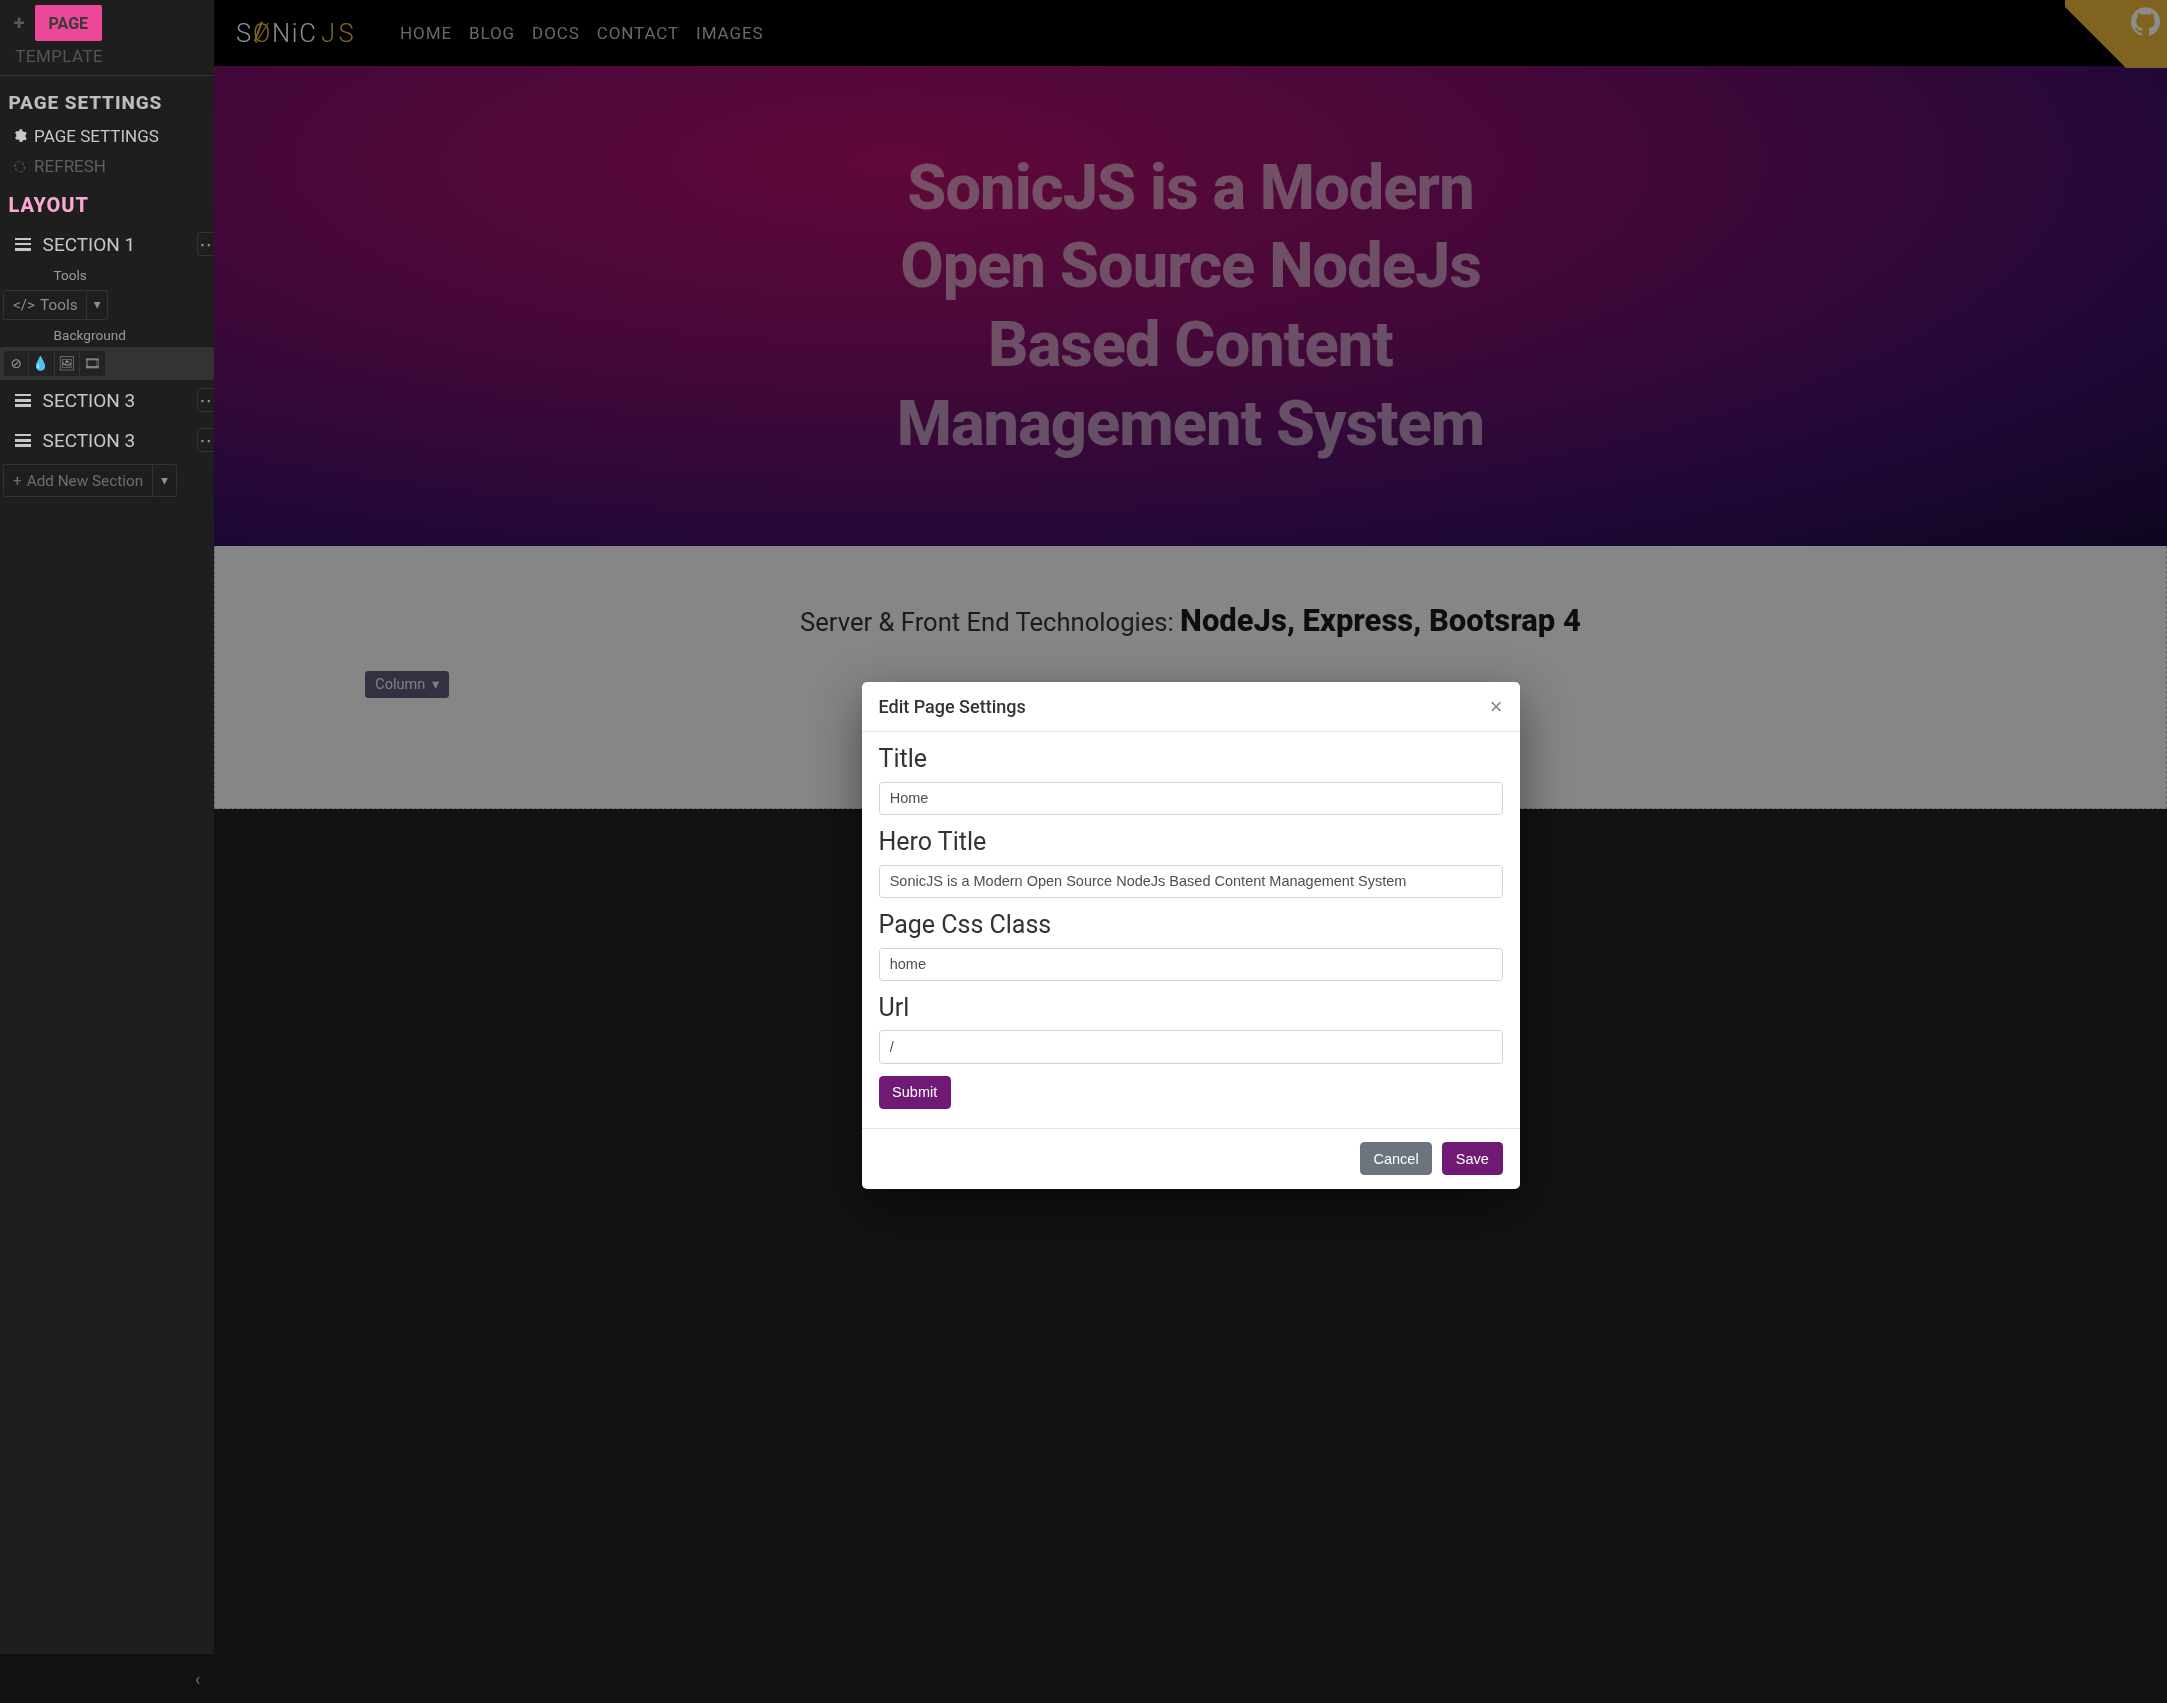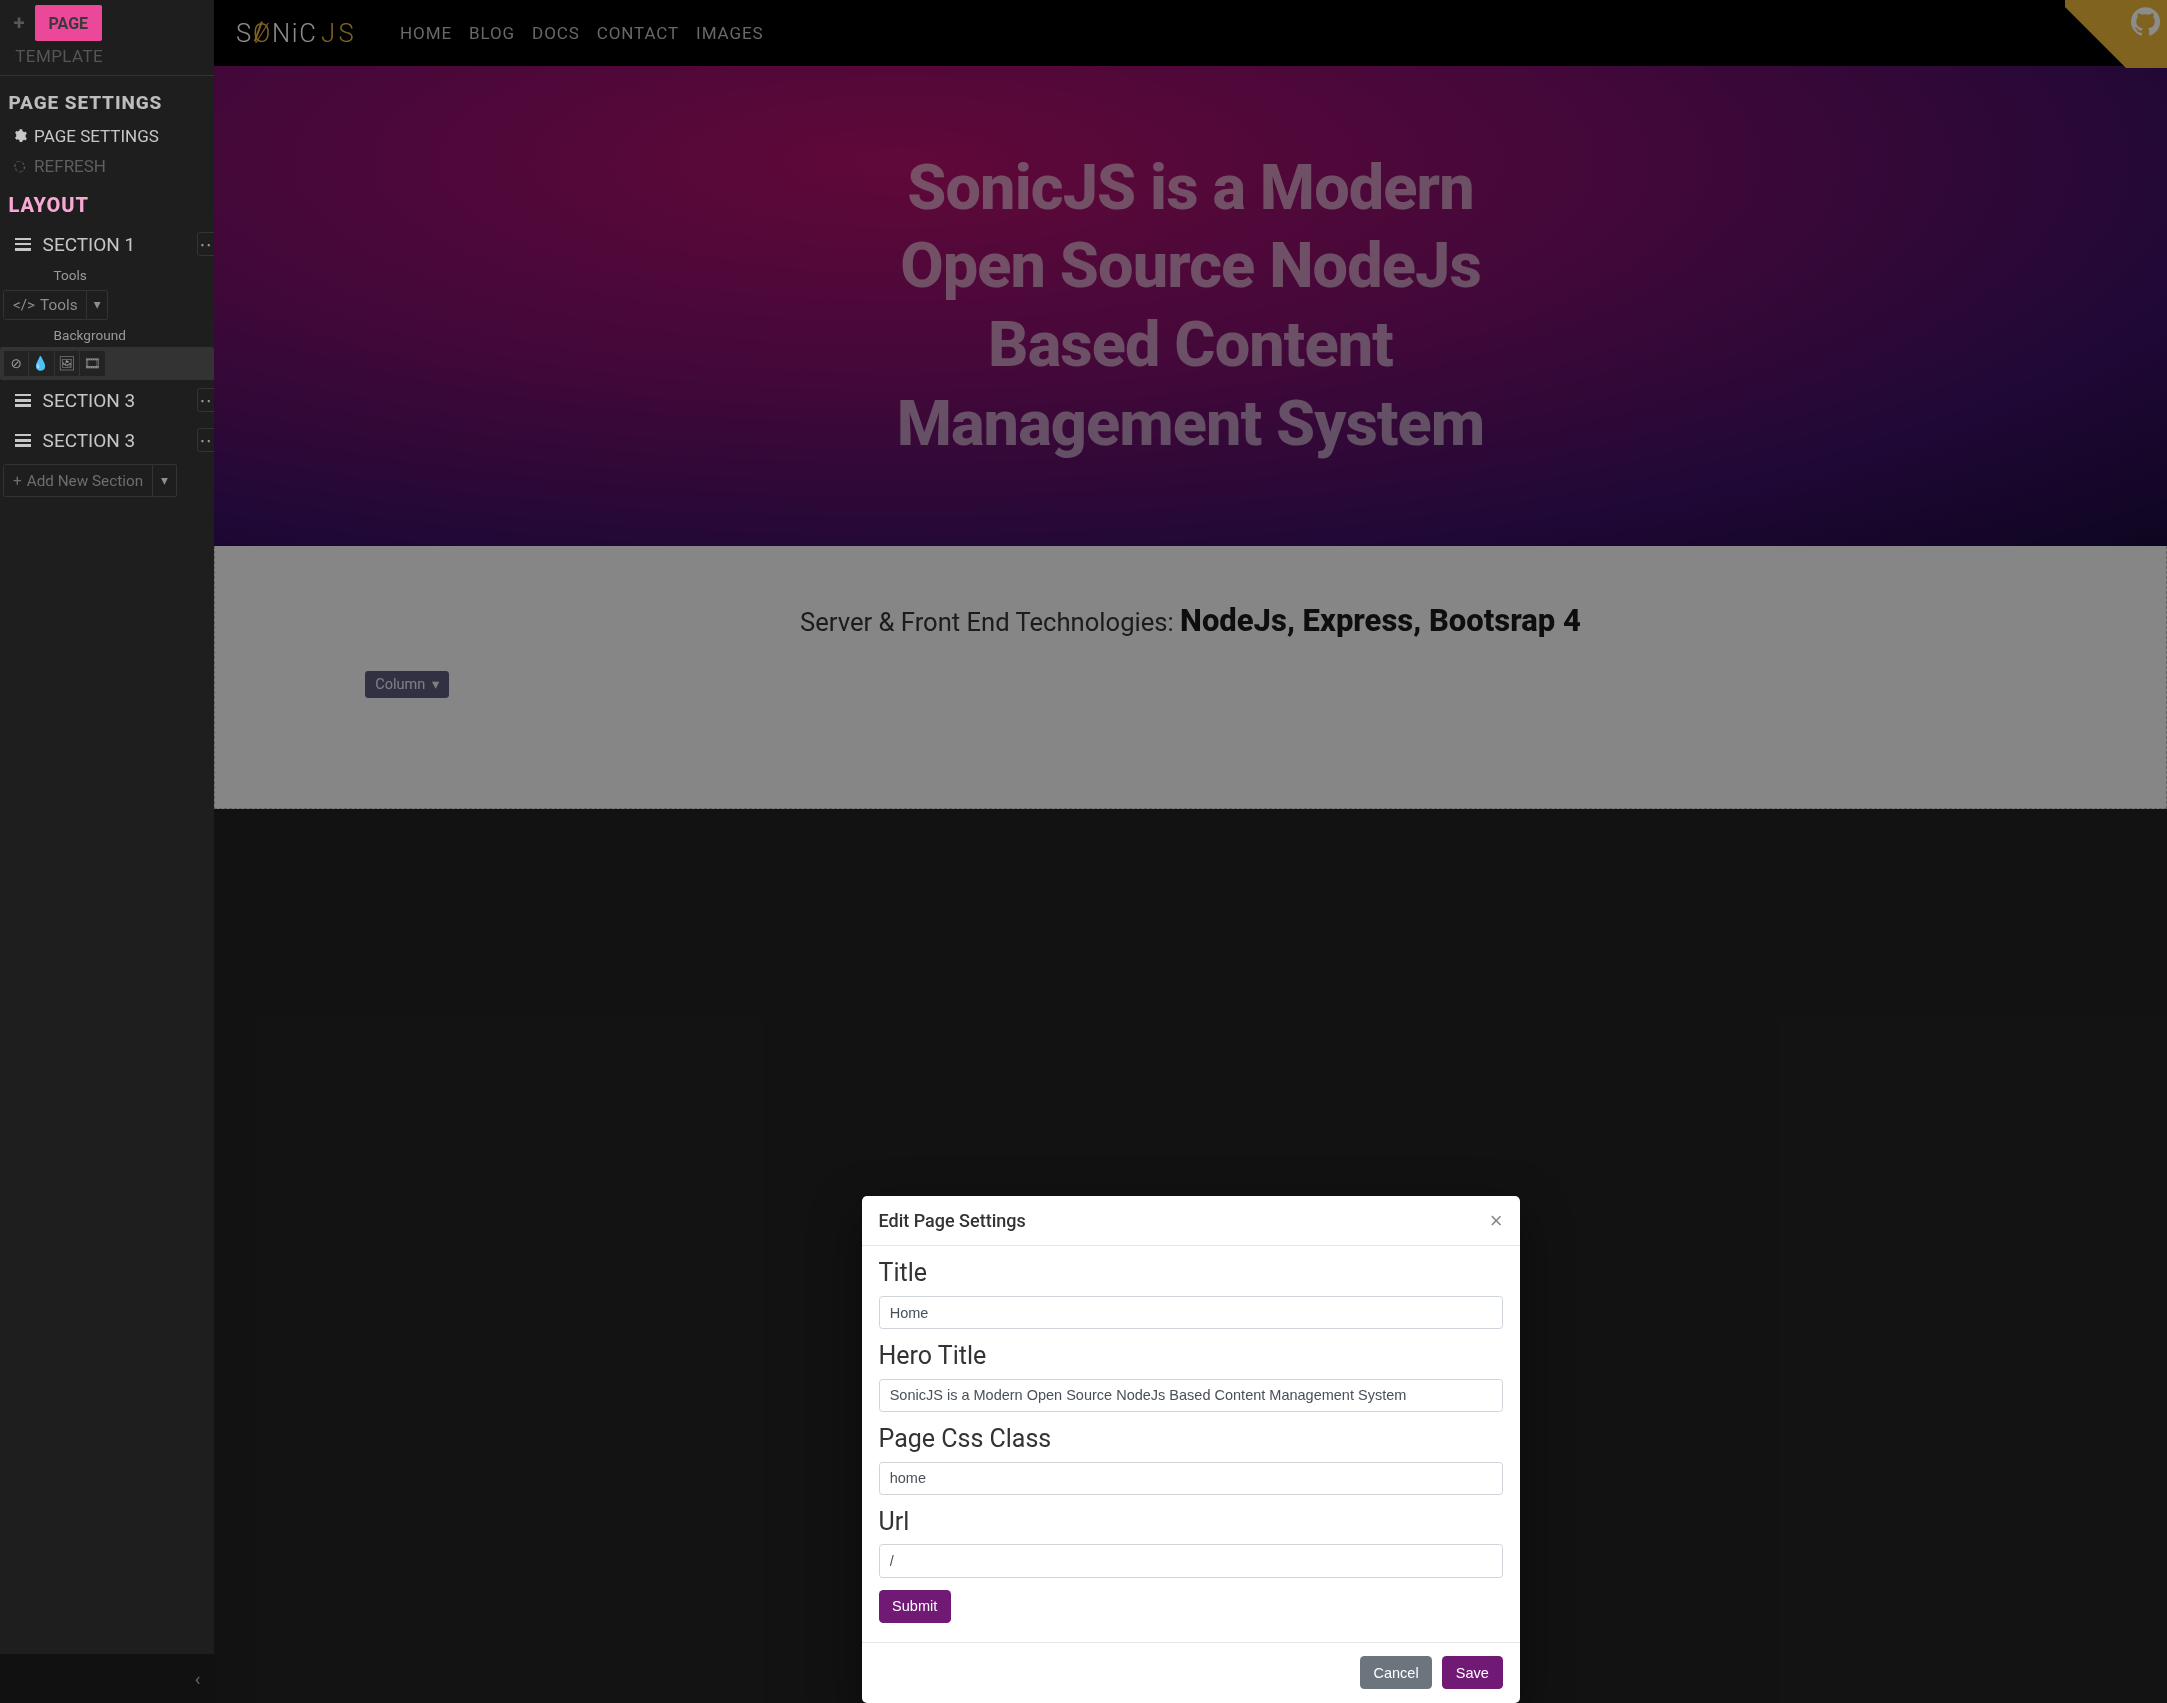--- a/index.html
+++ b/index.html
@@ -69,21 +69,21 @@
   .content-line strong { font-weight:800; color:#1b1b1b; font-size:31px; }
   .column-badge { display:inline-flex; align-items:center; gap:6.8px; background:#5c5a7a; color:#e7e6ef; padding:5.1px 10.2px; border-radius:3.4px; font-size:14.5px; margin:25.6px 0 8.5px 82px; }
   .dashed-box { border:0.9px dashed #bbb; margin:0 13.6px; padding:20.4px 20.4px 51px; text-align:center; }
   .dashed-box .db-line { font-size:25.6px; color:#333; line-height:1.45; }
   .dashed-box .db-line strong { font-weight:800; font-size:31px; }
 
   
   .dim { position:absolute; inset:0; background:rgba(0,0,0,0.45); }
 
   
-  .modal-wrap { position:absolute; inset:0; display:flex; align-items:flex-end; justify-content:center; padding-top:168px; }
+  .modal-wrap { position:absolute; inset:0; display:flex; align-items:center; justify-content:center; padding-top:168px; }
   .modal { width:658px; background:#fff; border-radius:5.1px; box-shadow:0 17px 51px rgba(0,0,0,.45); color:#333; }
   .modal-header { display:flex; align-items:center; justify-content:space-between; padding:13.6px 17px; border-bottom:0.9px solid #e5e5e5; }
   .modal-title { font-size:18px; font-weight:500; color:#333; }
   .modal-close { color:#888; font-size:22px; line-height:1; background:none; border:none; cursor:pointer; }
   .modal-body { padding: 12px 17px 19px; }
   .form-group { margin-bottom: 12px; }
   .form-label { font-size:25px; color:#333; margin-bottom:8.5px; display:block; }
   .form-control { width:100%; border:0.9px solid #ced4da; border-radius:3.4px; padding:7.7px 10.2px; font-size:14.5px; color:#495057; background:#fff; }
   .btn { display:inline-block; padding:8.5px 13.6px; border-radius:4.3px; font-size:14.5px; border:none; cursor:pointer; }
   .btn-primary { background:#701a75; color:#fff; }

